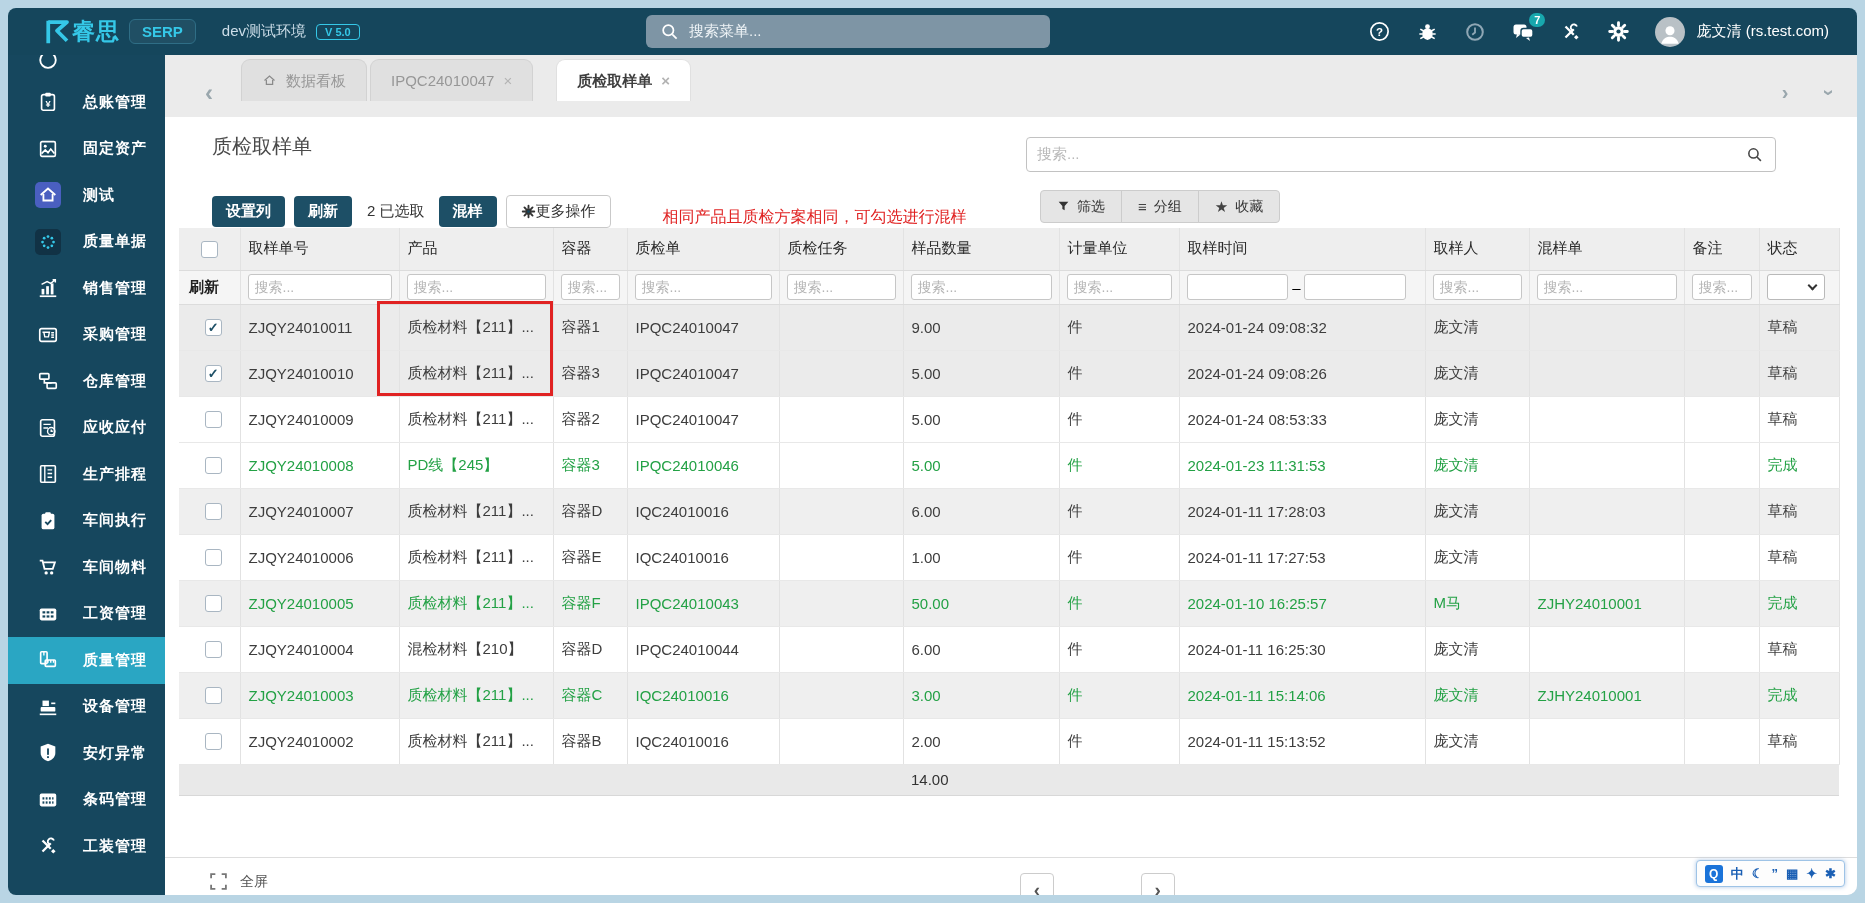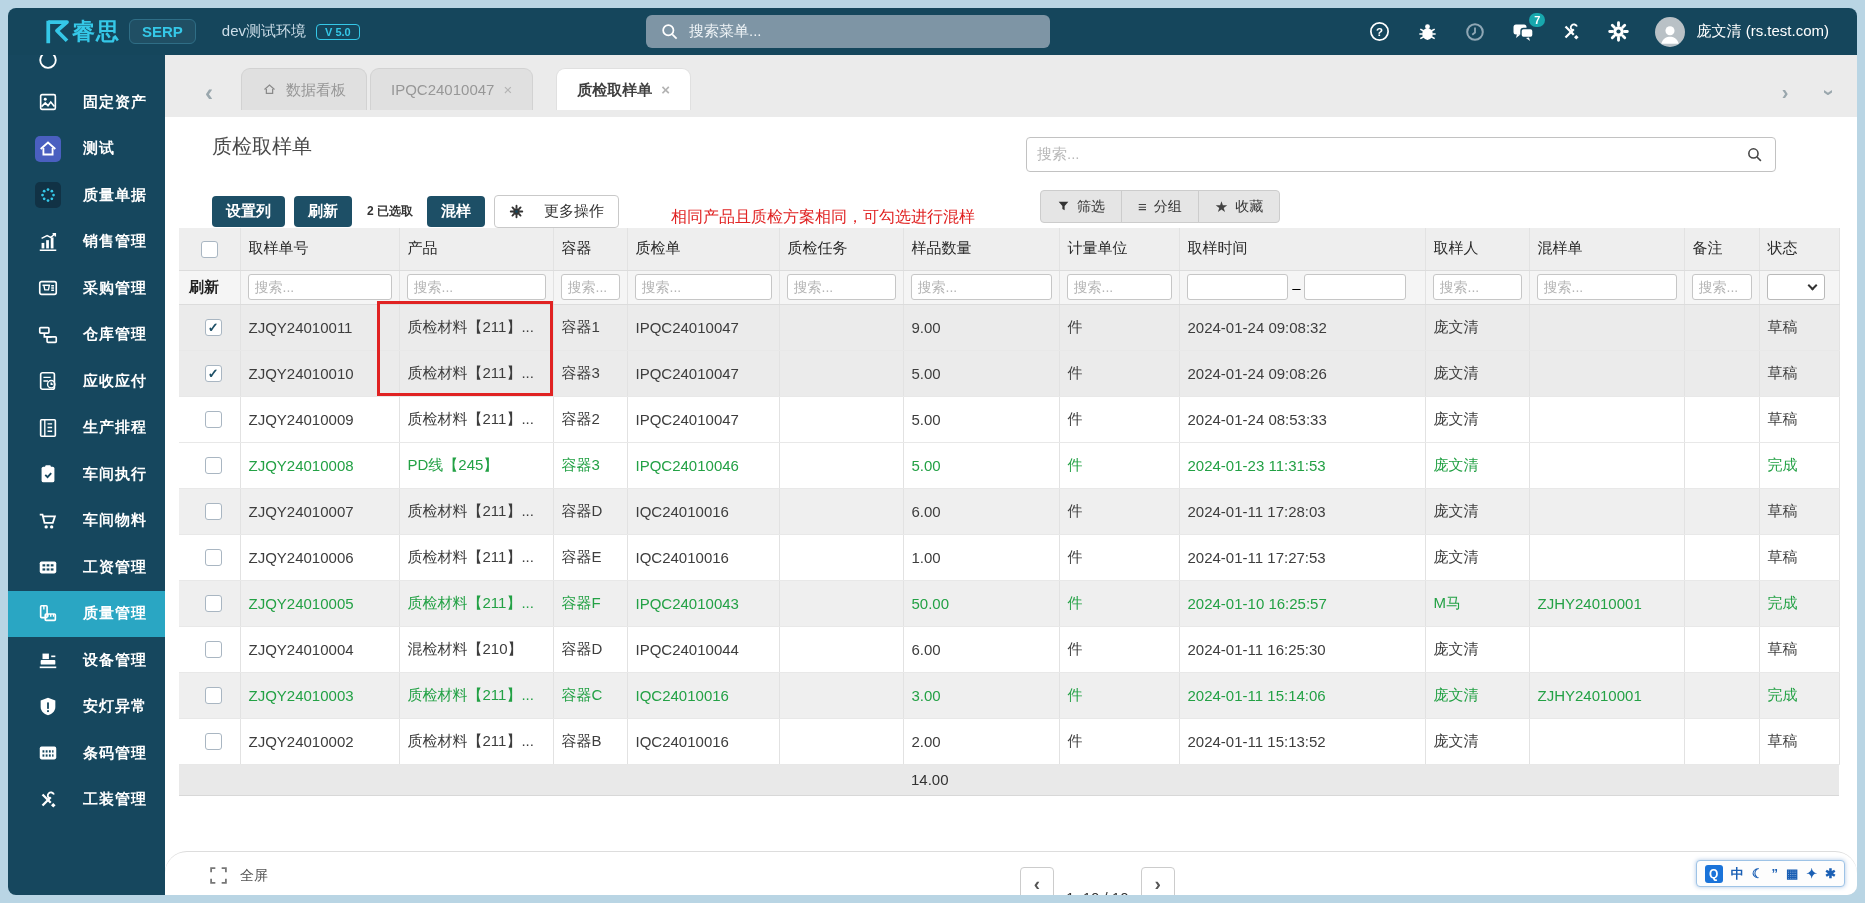--- a/index.html
+++ b/index.html
@@ -35,39 +35,39 @@
   .ic { width:26px; height:26px; margin-left:27px; display:flex; align-items:center; justify-content:center; color:#fff; flex:0 0 auto; }
   .ic.tile-indigo { background:#4a5fc0; border-radius:5px; }
   .ic.tile-dark { background:#113245; border-radius:5px; color:#35c8e8; }
   .side-label { margin-left:22px; font-size:15px; font-weight:600; letter-spacing:1px; }
 
   
   .content { position:absolute; left:165px; top:55px; right:8px; bottom:8px; background:#ebebeb;
              border-radius:0 0 10px 0; overflow:hidden; }
   .tabbar { position:relative; height:62px; }
   .tab-back { position:absolute; left:40px; top:24px; color:#9aa7ad; font-size:24px; font-weight:bold; cursor:pointer; }
-  .tabs { position:absolute; left:76px; bottom:7px; display:flex; align-items:flex-end; }
+  .tabs { position:absolute; left:76px; bottom:16px; display:flex; align-items:flex-end; }
   .tab { height:42px; line-height:40px; background:#e0e0e0; border:1px solid #d2d2d2; border-bottom:none;
          border-radius:9px 9px 0 0; padding:0 20px; color:#979797; font-size:15px; margin-right:3px;
          display:flex; align-items:center; gap:9px; cursor:pointer; white-space:nowrap; }
   .tab .x { color:#b3b3b3; font-size:15px; }
   .tab.active { background:#fff; color:#3f3f3f; font-weight:600; border-color:#e0e0e0; margin-left:20px; }
   .tab .home-ic { color:#8a8a8a; }
   .tab-right { position:absolute; right:24px; top:26px; display:flex; gap:38px; color:#9aa7ad; font-size:20px; font-weight:bold; }
   .tab-right .down { display:inline-block; transform:rotate(90deg); }
 
   .panel { position:absolute; top:62px; left:0; right:0; bottom:0; background:#fff; }
   .page-title { position:absolute; left:47px; top:16px; font-size:20px; color:#4a4a4a; }
 
   .toolbar { position:absolute; left:47px; top:78px; display:flex; align-items:center; }
   .btn-dark { background:#1d4f66; color:#fff; font-size:15px; font-weight:bold; border:none; border-radius:4px;
               height:31px; padding:0 14px; margin-right:9px; cursor:pointer; }
-  .sel-count { color:#333; font-size:12px; margin:0 14px 0 6px;font-weight:bold; }
+  .sel-count { color:#333; font-size:15px; margin:0 14px 0 6px; }
   .btn-light { background:#fff; color:#333; font-size:15px; border:1px solid #c9c9c9; border-radius:4px;
-               height:33px; padding:0 14px; display:flex; align-items:center; gap:20px; cursor:pointer; }
+               height:33px; padding:0 14px; display:flex; align-items:center; gap:0; cursor:pointer; }
   .annotation { color:#e02222; font-size:16px; margin-left:52px; align-self:flex-end; white-space:nowrap; }
 
   .search-box { position:absolute; left:861px; top:20px; width:750px; height:35px; border:1px solid #c2c2c2;
                 border-radius:4px; background:#fff; display:flex; align-items:center; cursor:text; }
   .search-box .ph { color:#b9b9b9; font-size:15px; margin-left:10px; flex:1; }
   .search-box svg { margin-right:12px; }
   .filter-group { position:absolute; left:875px; top:73px; display:flex; }
   .fg-btn { background:#e5e5e5; border:1px solid #ccc; height:33px; padding:0 16px; font-size:14px; color:#333;
             display:flex; align-items:center; gap:7px; margin-left:-1px; cursor:pointer; }
   .fg-btn:first-child { border-radius:4px 0 0 4px; margin-left:0; }
@@ -96,21 +96,21 @@
   .range-wrap .f-in { width:44%; }
   .sel-box { width:58px; height:26px; border:1px solid #b9b9b9; border-radius:3px; background:#fff;
              display:flex; align-items:center; justify-content:flex-end; cursor:pointer; }
   .chev { width:7px; height:7px; border-right:2px solid #333; border-bottom:2px solid #333;
           transform:rotate(45deg); margin:-3px 8px 0 0; }
   tr.total td { background:#e9e9e9; height:31px; border-right:none; border-bottom:1px solid #d8d8d8; color:#333; padding-left:8px;margin-top:35px; }
   .red-rect { position:absolute; left:198px; top:73px; width:176px; height:95px;
               border:3px solid #e02222; pointer-events:none; }
 
   
-  .pfoot { position:absolute; left:0; right:0; bottom:0; height:44px; border-top:1px solid #ddd;border-radius:25px; }
+  .pfoot { position:absolute; left:0; right:0; bottom:0; height:38px; border-top:1px solid #ddd; }
   .fullscreen { position:absolute; left:44px; top:14px; display:flex; align-items:center; gap:12px;
                 color:#555; font-size:14px; cursor:pointer; }
   .pager { position:absolute; left:855px; top:9px; display:flex; align-items:center; gap:8px; }
   .pg-btn { width:34px; height:34px; background:#fff; border:1px solid #ccc; border-radius:4px; color:#555;
             font-size:19px; font-weight:bold; text-align:center; line-height:31px; cursor:pointer; }
   .pg-txt { color:#333; font-size:15px; padding:0 4px;margin-top:28px; }
   .ime { position:absolute; right:12px; bottom:8px; height:27px; background:#fdfdfd; border:1px solid #9ec3e6;
          box-shadow:0 0 4px rgba(70,130,200,.45); border-radius:4px; display:flex; align-items:center;
          gap:8px; padding:0 8px; }
   .ime .q { width:18px; height:18px; background:#1a73d9; color:#fff; font-weight:bold; font-size:12px;
@@ -342,20 +342,28 @@
 </div>
 
 <div class="side" id="sidebar">
     <div class="side-item partial">
       <span class="ic">
         <svg class="icn" width="22" height="22">
           <use href="#i-partial"></use>
         </svg>
       </span>
       <span class="side-label"></span>
+    </div>
+    <div class="side-item">
+      <span class="ic">
+        <svg class="icn" width="22" height="22">
+          <use href="#i-ledger"></use>
+        </svg>
+      </span>
+      <span class="side-label">总账管理</span>
     </div>
     <div class="side-item">
       <span class="ic">
         <svg class="icn" width="22" height="22">
           <use href="#i-asset"></use>
         </svg>
       </span>
       <span class="side-label">固定资产</span>
     </div>
     <div class="side-item">

